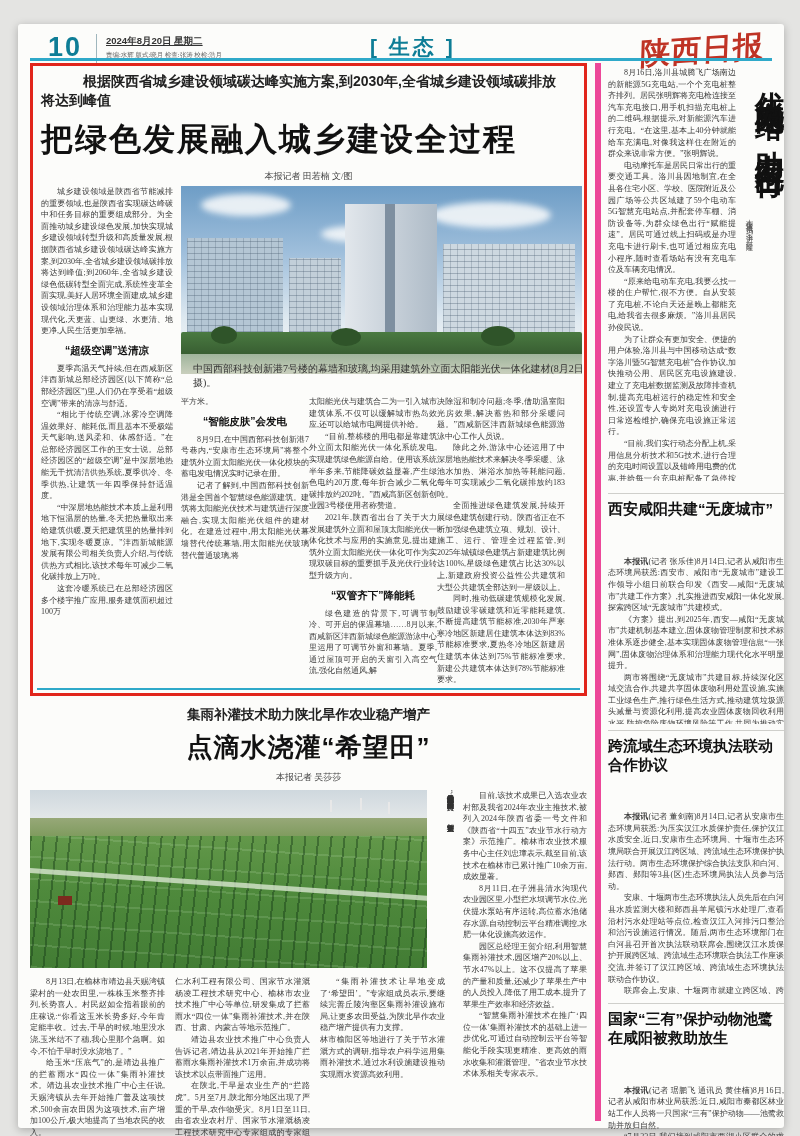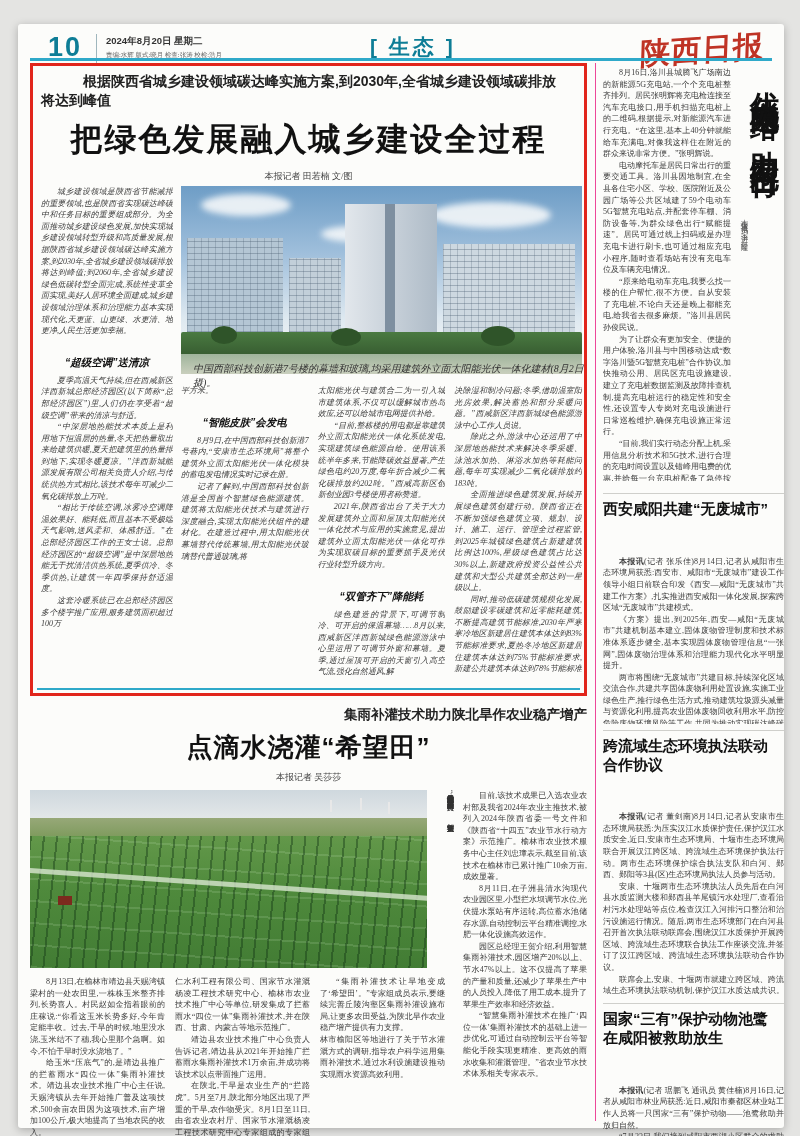--- a/index.html
+++ b/index.html
@@ -8,79 +8,79 @@
   #page { position:relative; width:800px; height:1136px; overflow:hidden; background:#e4e4e2; }
   #paper { position:absolute; left:18px; top:24px; width:766px; height:1104px; background:#fcfcfa;
            box-shadow:0 2px 8px rgba(0,0,0,.25); border-radius:3px; }
 
   
   .hdr { position:absolute; left:12px; top:8px; right:12px; height:34px; }
   .pagenum { position:absolute; left:18px; top:0; font-family:"Liberation Sans",sans-serif;
              font-weight:bold; font-size:27px; color:#0e7d96; letter-spacing:2px; }
   .hdr-div { position:absolute; left:66px; top:2px; width:1px; height:30px; background:#9fb6bd; }
   .dateblk { position:absolute; left:76px; top:3px; }
-  .date { font-family:"Liberation Sans",sans-serif; font-size:9.5px; font-weight:bold; color:#333; }
+  .date { font-family:"Liberation Sans",sans-serif; font-size:9.5px; font-weight:bold; color:#333;text-decoration:underline; }
   .credits { font-size:6.5px; color:#666; margin-top:3px; }
   .section { position:absolute; left:340px; top:1px; font-family:"Liberation Sans",sans-serif;
              font-size:21px; font-weight:bold; color:#0e7d96; letter-spacing:3px; }
   .masthead { position:absolute; right:8px; top:-2px; font-size:30px; font-weight:bold; color:#bf3325;
               transform:rotate(-4deg) skewX(-6deg); font-family:"Liberation Serif",serif; letter-spacing:1px;}
   .toprule { position:absolute; left:12px; right:12px; top:34px; height:3px; background:#2fa9c9; }
 
   
   .mainbox { position:absolute; left:12px; top:39px; width:557px; height:633px;
              border:3px solid #e1251b; background:#fcfcfa; padding:6px 8px; }
   .mainbox .innerrule { position:absolute; left:4px; right:4px; bottom:3px; height:2px; background:#2fa9c9; }
   .kicker { font-family:"Liberation Sans",sans-serif; font-weight:bold; font-size:14px; line-height:1.35;
             color:#222; text-indent:3em; width:527px; }
-  .mainhead { text-align:center; font-family:"Liberation Sans",sans-serif; font-weight:bold;
+  .mainhead { text-align:left; font-family:"Liberation Sans",sans-serif; font-weight:bold;
               font-size:32px; letter-spacing:2px; color:#111; margin-top:8px; }
   .mainbyline { text-align:center; font-size:9px; color:#444; margin-top:8px; }
-  .mainbody { position:absolute; left:8px; top:120px; width:541px; height:500px;font-style:italic; }
+  .mainbody { position:absolute; left:8px; top:120px; width:541px; height:500px; }
   .mcol1 { position:absolute; left:0; top:0; width:132px; height:500px; overflow:hidden; }
   .mphoto { position:absolute; left:140px; top:0; width:401px; height:188px; overflow:hidden; background:#9db6cd;}
   .mcap { position:absolute; left:140px; top:176px; width:401px; font-size:10px; color:#333;margin-left:12px; }
-  .mlower { position:absolute; left:140px; top:199px; width:401px; height:290px; display:flex; gap:9px; }
+  .mlower { position:absolute; left:140px; top:210px; width:401px; height:290px; display:flex; }
   .mcol { width:128px; height:290px; overflow:hidden; }
   .news p { font-size:8px; line-height:11.6px; text-align:justify; text-indent:2em; color:#3a3a3a; }
   .subhead { font-family:"Liberation Sans",sans-serif; font-weight:bold; font-size:10.5px; color:#111;
-             text-align:center; margin:19px 0 5px; }
+             text-align:center; margin:7px 0 5px; }
 
   
   .sky { position:absolute; inset:0; background:linear-gradient(180deg,#6e9dc6 0%,#9ebedb 35%,#dde8f0 70%,#eef2f4 85%); }
   .cloud { position:absolute; background:#f4f7f9; border-radius:50%; filter:blur(3px); opacity:.9; }
   .bldg { position:absolute; }
   .grid { background-image:repeating-linear-gradient(0deg, rgba(70,90,110,.35) 0 1px, transparent 1px 6px),
           repeating-linear-gradient(90deg, rgba(70,90,110,.25) 0 1px, transparent 1px 7px); }
   .treeband { position:absolute; left:0; right:0; top:146px; height:26px;
               background:linear-gradient(180deg,#4a7a41,#35592f); border-radius:2px; }
   .treeblob { position:absolute; background:#2f5429; border-radius:50%; }
   .ground { position:absolute; left:0; right:0; bottom:0; height:20px;
             background:linear-gradient(180deg,#9fb49b,#c9cfbd); }
 
   
-  .rightcol { position:absolute; left:577px; top:39px; width:189px; height:1058px; border-left:1px solid #ec4899; padding-left:7px; }
+  .rightcol { position:absolute; left:577px; top:39px; width:189px; height:1058px; border-left:6px solid #ec4899; padding-left:7px; }
   .charge { position:relative; height:424px; }
   .chargetext { position:absolute; left:0; top:4px; width:128px; height:414px; overflow:hidden; }
   .vbyline { position:absolute; left:132px; top:150px; width:14px; height:130px;
              writing-mode:vertical-rl; font-size:7.5px; color:#555; letter-spacing:2px; }
   .vhead { position:absolute; left:148px; top:6px; width:34px; height:414px; writing-mode:vertical-rl;
            font-family:"Liberation Sans",sans-serif; font-weight:bold; font-size:29px; color:#111; letter-spacing:4px; }
   .vhead span { display:inline-block; }
   .vhead .gap { margin-top:22px; }
   .rdiv { height:1px; background:#cfcfcb; margin:6px 0; }
   .sarticle { position:relative; }
   .shead { font-family:"Liberation Sans",sans-serif; font-weight:bold; font-size:15px; line-height:1.25;
            color:#111; margin:4px 0 6px; }
   .lead-tag { font-weight:bold; font-family:"Liberation Sans",sans-serif; }
   .sbody { height:auto; overflow:hidden;margin-top:37px; }
 
   
   .irr { position:absolute; left:12px; top:682px; width:557px; height:446px; overflow:hidden; }
-  .irr-kicker { text-align:right; font-family:"Liberation Sans",sans-serif; font-weight:bold; font-size:13.5px; color:#222; }
+  .irr-kicker { text-align:center; font-family:"Liberation Sans",sans-serif; font-weight:bold; font-size:13.5px; color:#222; }
   .irr-head { text-align:center; font-family:"Liberation Sans",sans-serif; font-weight:bold; font-size:26px;
               letter-spacing:1px; color:#111; margin-top:6px; }
   .irr-byline { text-align:center; font-size:9px; color:#444; margin-top:6px; }
   .irr-photo { position:absolute; left:0; top:84px; width:397px; height:178px; overflow:hidden; background:#6f9f58; }
   .irr-cap { position:absolute; left:401px; top:84px; width:24px; height:178px; writing-mode:vertical-rl;
              font-size:7px; line-height:11px; color:#333; }
   .irr-credit { margin-top:8px; font-weight:bold; }
   .irr-cold { position:absolute; left:433px; top:84px; width:124px; height:362px; overflow:hidden; }
   .irr-bottom { position:absolute; left:0; top:270px; width:425px; height:176px; display:flex; gap:10px; }
   .irr-bcol { width:135px; height:176px; overflow:hidden; }
@@ -122,22 +122,22 @@
     <div class="mainbox" data-name="main-article">
       <div class="kicker" data-name="main-kicker">根据陕西省城乡建设领域碳达峰实施方案,到2030年,全省城乡建设领域碳排放将达到峰值</div>
       <div class="mainhead" data-name="main-headline">把绿色发展融入城乡建设全过程</div>
       <div class="mainbyline" data-name="main-byline">本报记者 田若楠 文/图</div>
 
       <div class="mainbody news" data-name="main-article-body">
         <div class="mcol1" data-name="main-column-1">
           <p data-name="paragraph">城乡建设领域是陕西省节能减排的重要领域,也是陕西省实现碳达峰碳中和任务目标的重要组成部分。为全面推动城乡建设绿色发展,加快实现城乡建设领域转型升级和高质量发展,根据陕西省城乡建设领域碳达峰实施方案,到2030年,全省城乡建设领域碳排放将达到峰值;到2060年,全省城乡建设绿色低碳转型全面完成,系统性变革全面实现,美好人居环境全面建成,城乡建设领域治理体系和治理能力基本实现现代化,天更蓝、山更绿、水更清、地更净,人民生活更加幸福。</p>
           <div class="subhead" data-name="main-subhead-1">“超级空调”送清凉</div>
           <p data-name="paragraph">夏季高温天气持续,但在西咸新区沣西新城总部经济园区(以下简称“总部经济园区”)里,人们仍在享受着“超级空调”带来的清凉与舒适。</p>
+          <p data-name="paragraph">“相比于传统空调,冰雾冷空调降温效果好、能耗低,而且基本不受极端天气影响,送风柔和、体感舒适。”在总部经济园区工作的王女士说。总部经济园区的“超级空调”是中深层地热能无干扰清洁供热系统,夏季供冷、冬季供热,让建筑一年四季保持舒适温度。</p>
           <p data-name="paragraph">“中深层地热能技术本质上是利用地下恒温层的热量,冬天把热量取出来给建筑供暖,夏天把建筑里的热量排到地下,实现冬暖夏凉。”沣西新城能源发展有限公司相关负责人介绍,与传统供热方式相比,该技术每年可减少二氧化碳排放上万吨。</p>
-          <p data-name="paragraph">“相比于传统空调,冰雾冷空调降温效果好、能耗低,而且基本不受极端天气影响,送风柔和、体感舒适。”在总部经济园区工作的王女士说。总部经济园区的“超级空调”是中深层地热能无干扰清洁供热系统,夏季供冷、冬季供热,让建筑一年四季保持舒适温度。</p>
           <p data-name="paragraph">这套冷暖系统已在总部经济园区多个楼宇推广应用,服务建筑面积超过100万</p>
         </div>
 
         <div class="mphoto" data-name="building-photo">
           <div class="sky" data-name="photo-sky"></div>
           <div class="cloud" style="left:20px;top:8px;width:90px;height:22px;" data-name="cloud"></div>
           <div class="cloud" style="left:250px;top:16px;width:120px;height:26px;" data-name="cloud"></div>
           <div class="cloud" style="left:140px;top:40px;width:70px;height:16px;" data-name="cloud"></div>
           <div class="bldg grid" style="left:6px;top:52px;width:96px;height:100px;background-color:#b4c6d4;" data-name="building-left"></div>
           <div class="bldg grid" style="left:108px;top:72px;width:52px;height:80px;background-color:#c2cfd9;" data-name="building-mid-low"></div>

